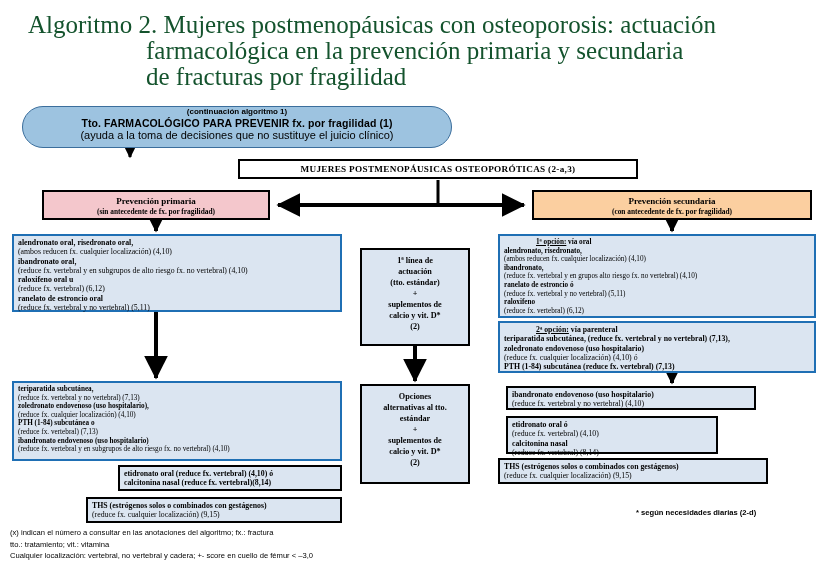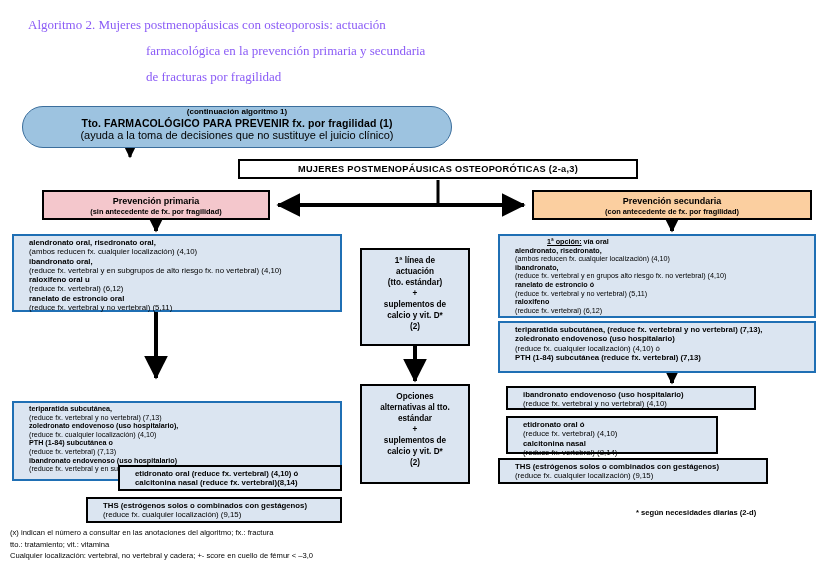--- a/index.html
+++ b/index.html
@@ -21,37 +21,38 @@
     height: 572px;
   }
 
   
   .title-block {
     position: absolute;
     left: 28px;
     top: 12px;
     width: 780px;
     font-family: "Liberation Serif", serif;
-    font-size: 13px;
+    font-size: 25px;
     line-height: 26px;
-    color: #8b5cf6;
+    color: #14532d;
   }
   .title-line {
     display: block;
     white-space: nowrap;
   }
   .title-line.indent { padding-left: 118px; }
 
   
   .box {
     position: absolute;
     box-sizing: border-box;
     background: #dbe5f1;
     border: 2px solid #1f6fb4;
-    padding: 2px 15px;
+    padding: 2px 4px;
+    font-family: Liberation Serif, serif;
   }
 
   .rx-line { display: block; white-space: nowrap; }
 
   
   .t6 { font-size: 7.2px; line-height: 8.6px; }
   .t65 { font-size: 7.8px; line-height: 9.3px; }
   .b { font-weight: bold; }
   .u { text-decoration: underline; margin-left: 32px; }
 
@@ -91,21 +92,21 @@
   #prev-sec {
     left: 532px; top: 190px; width: 280px; height: 30px;
     background: #fbcfa0; border: 2.5px solid #000000;
     text-align: center; padding-top: 4px;
   }
   .prev-t1 { display:block; font-size: 9px; font-weight: bold; line-height: 11px; }
   .prev-t2 { display:block; font-size: 7.4px; font-weight: bold; line-height: 10px; }
 
   
   #left-box-1  { left: 12px;  top: 234px; width: 330px; height: 78px; }
-  #left-box-2  { left: 12px;  top: 401px; width: 330px; height: 80px; }
+  #left-box-2  { left: 12px;  top: 381px; width: 330px; height: 80px; }
   #left-box-3  { left: 118px; top: 465px; width: 224px; height: 26px; background:#dbe5f1; border:2.5px solid #000; }
   #left-box-4  { left: 86px;  top: 497px; width: 256px; height: 26px; background:#dbe5f1; border:2.5px solid #000; }
 
   #center-box-1 { left: 360px; top: 248px; width: 110px; height: 98px;
                   background:#dbe5f1; border:2.5px solid #000; text-align:center; padding-top:5px; }
   #center-box-2 { left: 360px; top: 384px; width: 110px; height: 100px;
                   background:#dbe5f1; border:2.5px solid #000; text-align:center; padding-top:5px; }
   .ctr-line { display:block; font-size: 8.2px; font-weight: bold; line-height: 11px; }
 
   #right-box-1 { left: 498px; top: 234px; width: 318px; height: 84px; }
@@ -250,20 +251,21 @@
       <span class="rx-line t6">(ambos reducen fx. cualquier localización) (4,10)</span>
       <span class="rx-line t6 b">ibandronato,</span>
       <span class="rx-line t6">(reduce fx. vertebral y en grupos alto riesgo fx. no vertebral) (4,10)</span>
       <span class="rx-line t6 b">ranelato de estroncio ó</span>
       <span class="rx-line t6">(reduce fx. vertebral y no vertebral) (5,11)</span>
       <span class="rx-line t6 b">raloxifeno</span>
       <span class="rx-line t6">(reduce fx. vertebral) (6,12)</span>
     </div>
 
   <div class="box" id="right-box-2">
+      <span class="rx-line t65 b"><span class="u">2ª opción:</span> vía parenteral</span>
       <span class="rx-line t65 b">teriparatida subcutánea, (reduce fx. vertebral y no vertebral) (7,13),</span>
       <span class="rx-line t65 b">zoledronato endovenoso (uso hospitalario)</span>
       <span class="rx-line t65">(reduce fx. cualquier localización) (4,10) ó</span>
       <span class="rx-line t65 b">PTH (1-84) subcutánea (reduce fx. vertebral) (7,13)</span>
     </div>
 
   <div class="box" id="right-box-3">
       <span class="rx-line t65 b">ibandronato endovenoso (uso hospitalario)</span>
       <span class="rx-line t65">(reduce fx. vertebral y no vertebral) (4,10)</span>
     </div>

